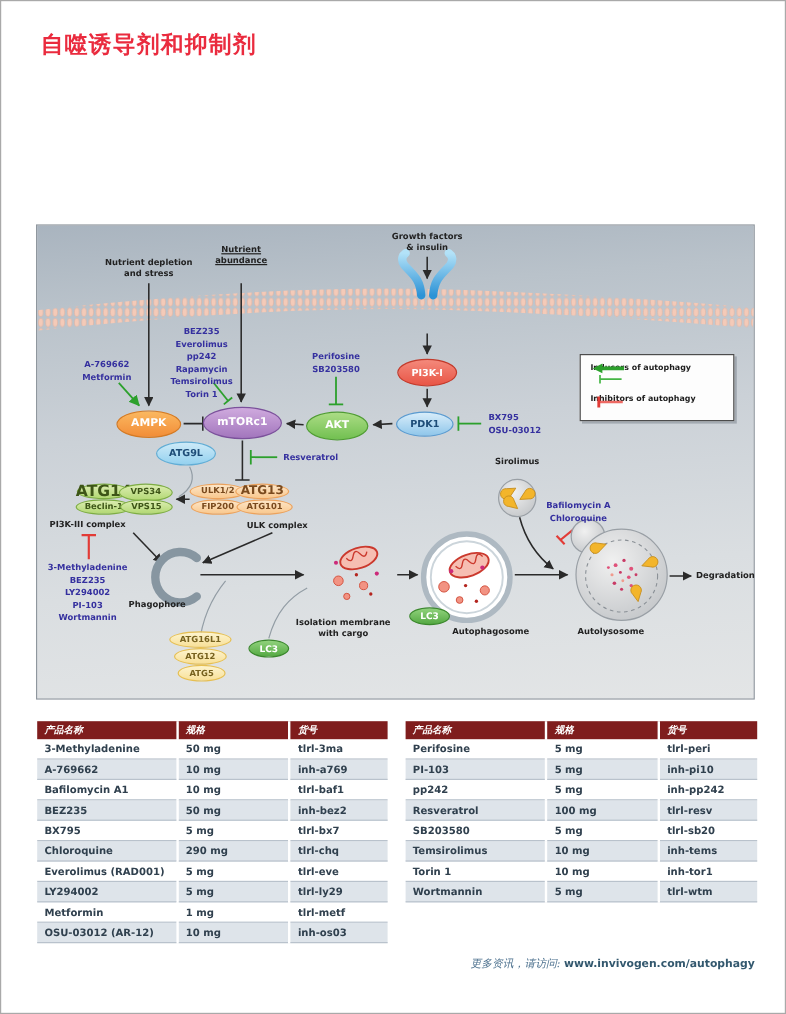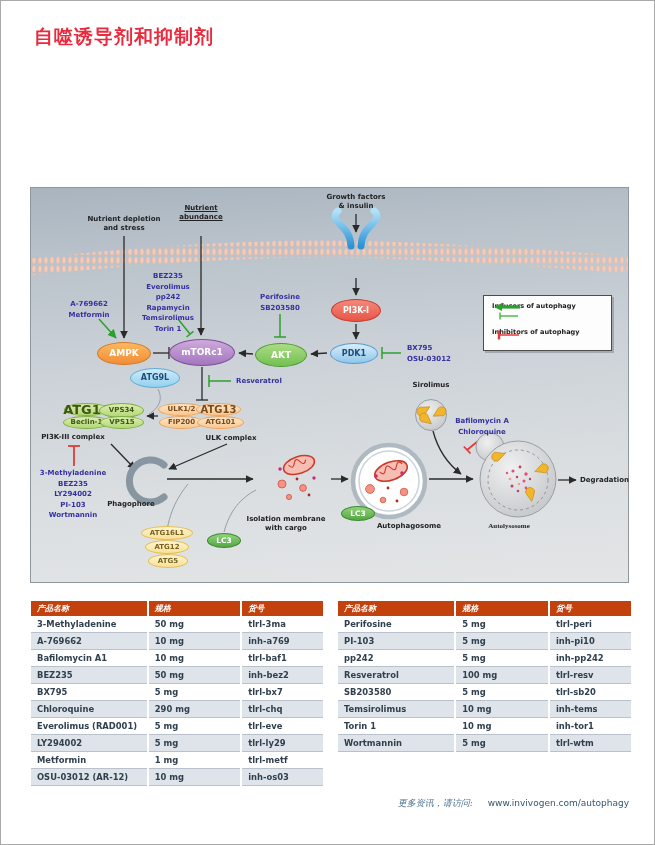--- a/index.html
+++ b/index.html
@@ -38,34 +38,34 @@
 
   .legend{position:absolute;left:452px;top:107px;width:127px;height:54px;background:#fdfdfd;
           border:1px solid #4c4c4c;box-shadow:2px 2px 0 rgba(110,120,130,.45);}
   .legend-row{position:absolute;left:8px;display:flex;align-items:center;gap:8px;}
   .legend-label{font-size:6.6px;font-weight:bold;color:#1d1d1d;}
 
   
   .ptable{position:absolute;top:600px;border-collapse:collapse;table-layout:fixed;}
   .ptable-left{left:30px;width:292px;}
   .ptable-right{left:337px;width:293px;}
-  .ptable th{background:#c2410c;color:#fff;font-family:"DejaVu Serif",serif;font-style:italic;
+  .ptable th{background:#7f1d1d;color:#fff;font-family:"DejaVu Serif",serif;font-style:italic;
              font-weight:bold;font-size:8px;text-align:left;padding:2px 6px;height:10px;
              border-left:2px solid #fff;margin-top:21px;}
   .ptable th:first-child{border-left:none;}
   .ptable td{font-size:8.4px;font-weight:bold;color:#30404e;padding:3px 6px;height:10px;
              border-bottom:1px solid #b9c2cc;border-left:2px solid #fff;}
   .ptable td:first-child{border-left:none;}
   .ptable tbody tr:nth-child(even) td{background:#dee4ea;}
   .col-name{width:40%;} .col-spec{width:32%;} .col-cat{width:28%;}
 
   
   .footer{position:absolute;right:25px;top:796px;font-size:9px;color:#4f7390;}
   .footer .cjk{font-family:"DejaVu Serif",serif;font-style:italic;}
-  .footer .url{font-weight:normal;color:#33586e;margin-left:12px;}
+  .footer .url{font-weight:bold;color:#33586e;margin-left:0;}
 </style>
 </head>
 <body>
 
 <div class="page">
 
   <h1 class="title">自噬诱导剂和抑制剂</h1>
 
   <div class="diagram">
 
@@ -226,21 +226,21 @@
 abundance</div>
     <div class="dlabel" style="left:325px;top:5px;">Growth factors
 &amp; insulin</div>
     <div class="dlabel" style="left:42px;top:245px;">PI3K-III complex</div>
     <div class="dlabel" style="left:200px;top:246px;">ULK complex</div>
     <div class="dlabel" style="left:100px;top:300px;margin-top:12px;">Phagophore</div>
     <div class="dlabel" style="left:255px;top:327px;text-align:center;">Isolation membrane
 with cargo</div>
     <div class="dlabel" style="left:400px;top:193px;">Sirolimus</div>
     <div class="dlabel" style="left:378px;top:334px;">Autophagosome</div>
-    <div class="dlabel" style="left:478px;top:334px;font-family:Liberation Serif, serif;">Autolysosome</div>
+    <div class="dlabel" style="left:478px;top:334px;">Autolysosome</div>
     <div class="dlabel anchor-left" style="left:549px;top:288px;">Degradation</div>
 
     <div class="drug" style="left:58px;top:111px;">A-769662
 Metformin</div>
     <div class="drug" style="left:137px;top:83px;">BEZ235
 Everolimus
 pp242
 Rapamycin
 Temsirolimus
 Torin 1</div>

